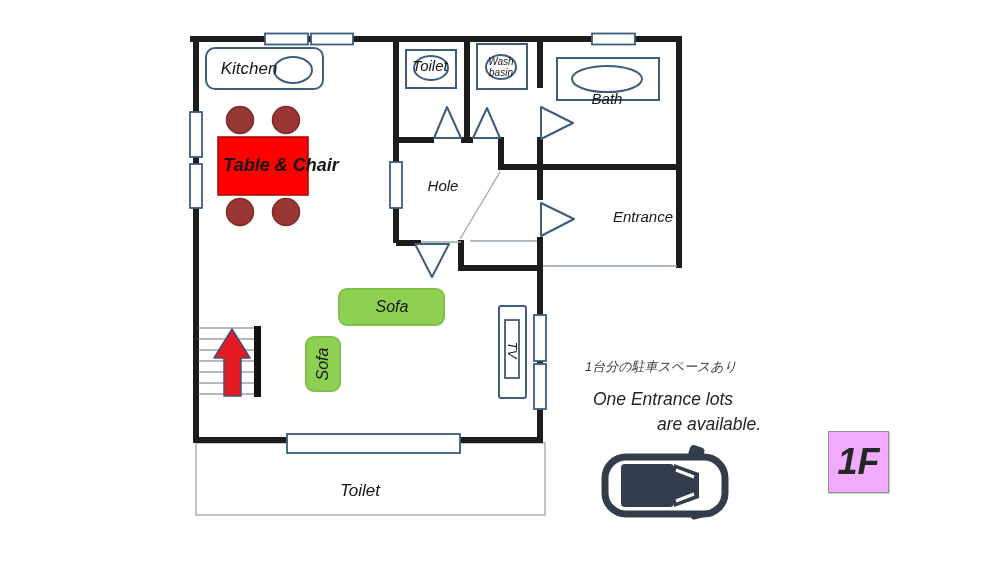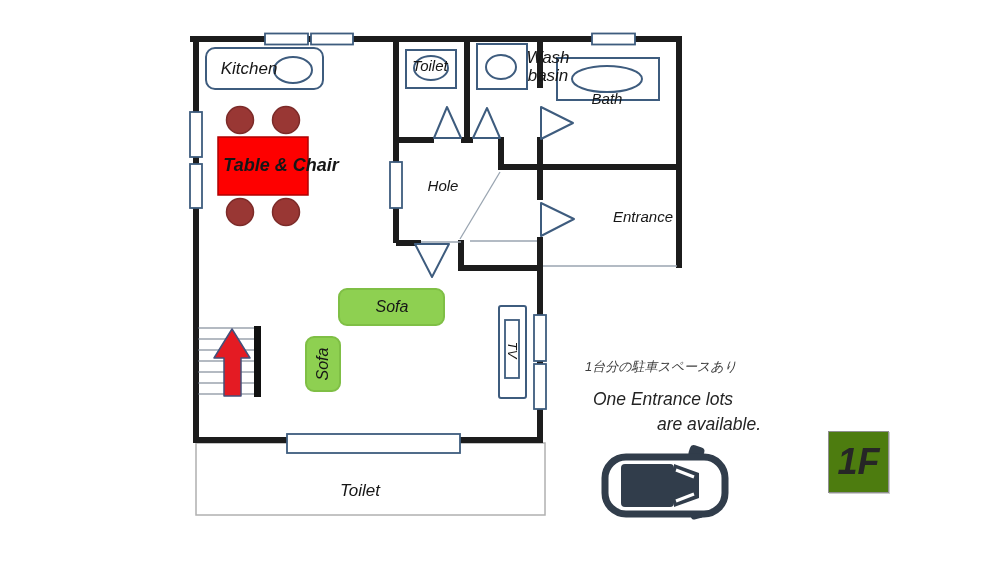--- a/index.html
+++ b/index.html
@@ -4,23 +4,23 @@
 <style>
   html,body{margin:0;padding:0;background:#ffffff;}
   .canvas{position:relative;width:1000px;height:563px;background:#ffffff;overflow:hidden;
           font-family:"Liberation Sans",sans-serif;color:#1a1a1a;font-style:italic;}
   .plan-svg{position:absolute;left:0;top:0;}
   .lbl{position:absolute;transform:translate(-50%,-50%);white-space:nowrap;
        font-family:"Liberation Sans",sans-serif;color:#161616;line-height:1.05;text-align:center;}
   .rot-ccw{transform:translate(-50%,-50%) rotate(-90deg);}
   .rot-cw{transform:translate(-50%,-50%) rotate(90deg);}
   .f17{font-size:17px;} .f15{font-size:15px;} .f16{font-size:16px;}
-  .f18{font-size:18px;font-weight:bold;} .f11{font-size:17px;margin-left:47px;} .f13{font-size:13px;color:#3d3d3d;}
+  .f18{font-size:18px;font-weight:bold;} .f11{font-size:10px;} .f13{font-size:13px;color:#3d3d3d;}
   .f175{font-size:17.5px;color:#242424;}
-  .badge{position:absolute;left:828px;top:431px;width:59px;height:60px;background:#4d7c0f;
+  .badge{position:absolute;left:828px;top:431px;width:59px;height:60px;background:#f0abfc;
          border:1px solid #8f8f8f;display:flex;align-items:center;justify-content:center;
          font-size:36px;font-weight:bold;color:#262626;box-shadow:1px 1px 0 #ccc;}
 </style>
 </head>
 <body>
 
 <div class="canvas">
 
   <svg class="plan-svg" width="1000" height="563" viewBox="0 0 1000 563">
 

